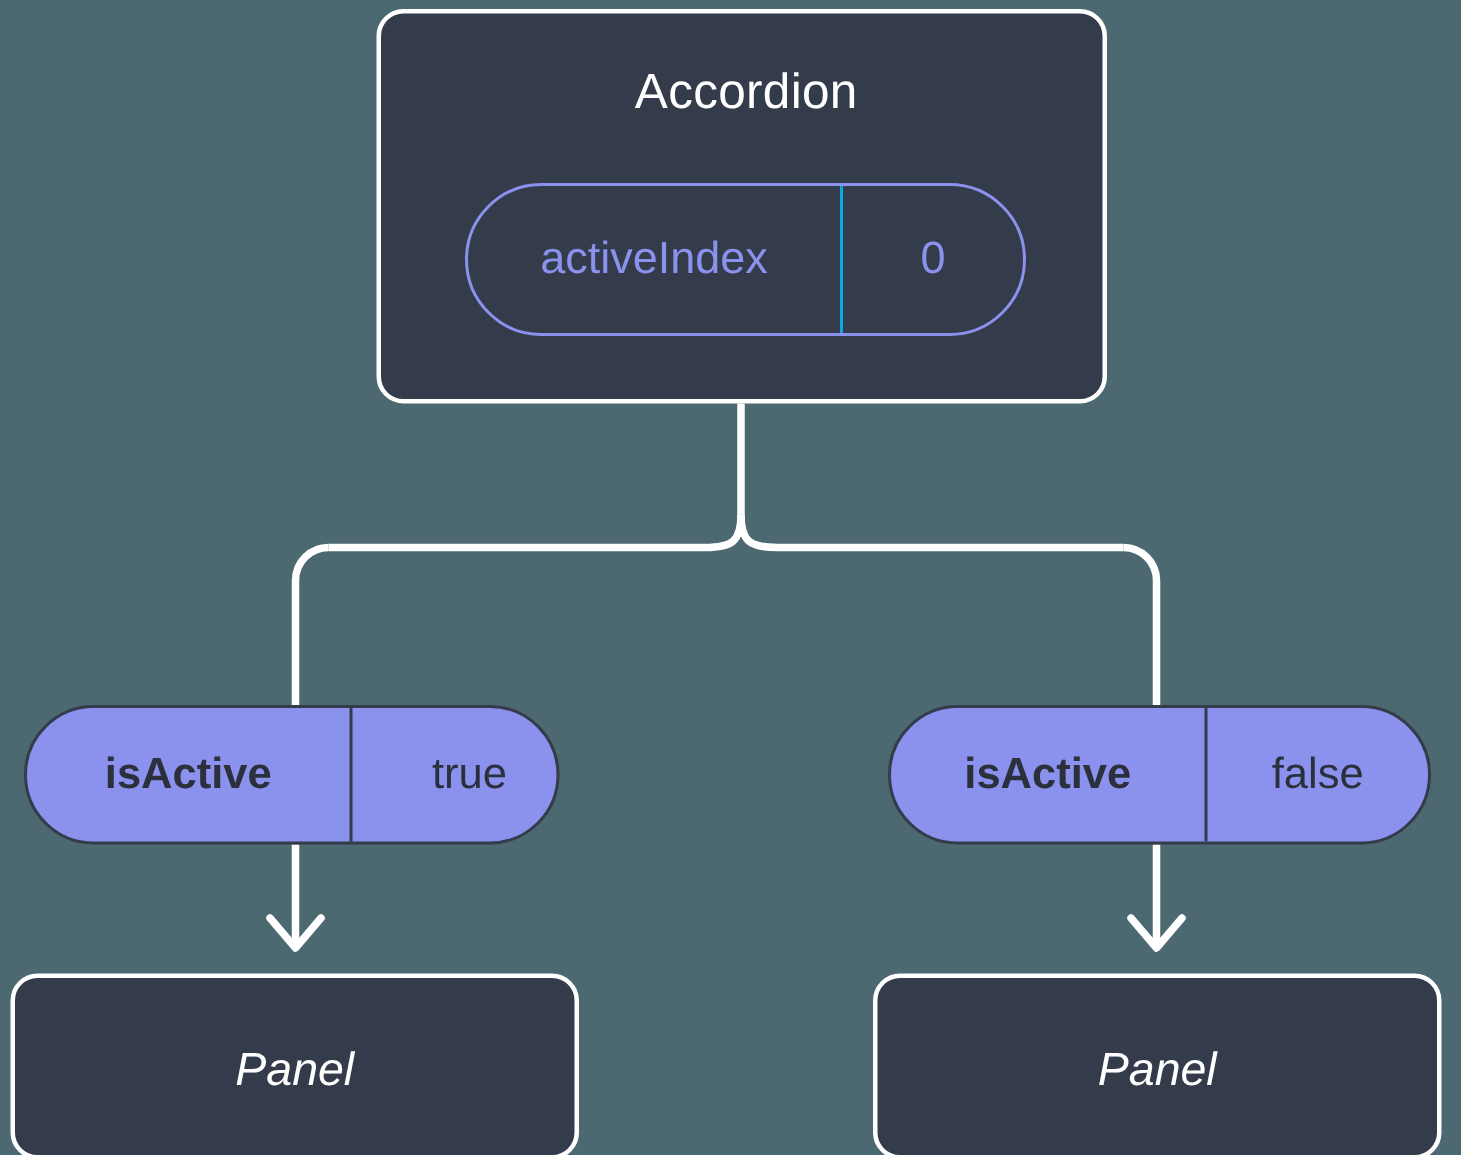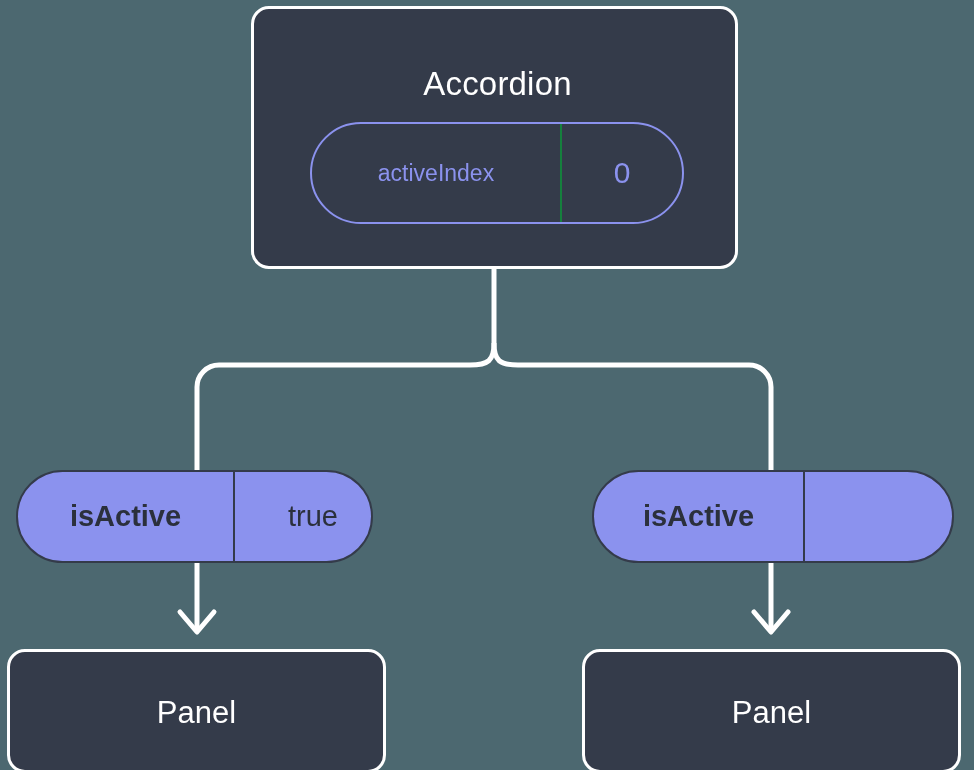--- a/index.html
+++ b/index.html
@@ -37,21 +37,21 @@
   }
   #accordion-box {
     left: 251px;
     top: 6px;
     width: 487px;
     height: 263px;
   }
   #accordion-title {
     position: absolute;
     left: 0;
-    top: 56px;
+    top: 33px;
     width: 487px;
     text-align: center;
     color: #ffffff;
     font-size: 33px;
     font-weight: 500;
     letter-spacing: 0.2px;
   }
 
   
   #state-pill {
@@ -65,22 +65,22 @@
     border-radius: 51px;
     display: flex;
     align-items: stretch;
   }
   #state-pill .pill-key {
     flex: 0 0 248px;
     display: flex;
     align-items: center;
     justify-content: center;
     color: #8b92ee;
-    font-size: 23px;
-    border-right: 2px solid #15803d;
+    font-size: 30px;
+    border-right: 2px solid #0ea5e9;
   }
   #state-pill .pill-val {
     flex: 1 1 auto;
     display: flex;
     align-items: center;
     justify-content: center;
     color: #8b92ee;
     font-size: 30px;
   }
 
@@ -119,20 +119,21 @@
   #panel-right { left: 582px; top: 649px; width: 379px; height: 124px; }
   .panel-label {
     position: absolute;
     left: 0;
     top: 43px;
     width: 100%;
     text-align: center;
     color: #ffffff;
     font-size: 31px;
     font-weight: 500;
+    font-style: italic;
   }
 </style>
 </head>
 <body>
 
 <div id="canvas">
 
   <svg id="edges" viewBox="0 0 974 770" width="974" height="770">
 
     <path d="M 494 269 L 494 343" fill="none" stroke="#ffffff" stroke-width="5" stroke-linecap="butt"></path>
@@ -159,20 +160,21 @@
     </div>
   </div>
 
   <div class="prop-pill" id="pill-left">
     <div class="pill-key">isActive</div>
     <div class="pill-val">true</div>
   </div>
 
   <div class="prop-pill" id="pill-right">
     <div class="pill-key">isActive</div>
+    <div class="pill-val">false</div>
   </div>
 
   <div class="node-box" id="panel-left">
     <div class="panel-label">Panel</div>
   </div>
 
   <div class="node-box" id="panel-right">
     <div class="panel-label">Panel</div>
   </div>
 

